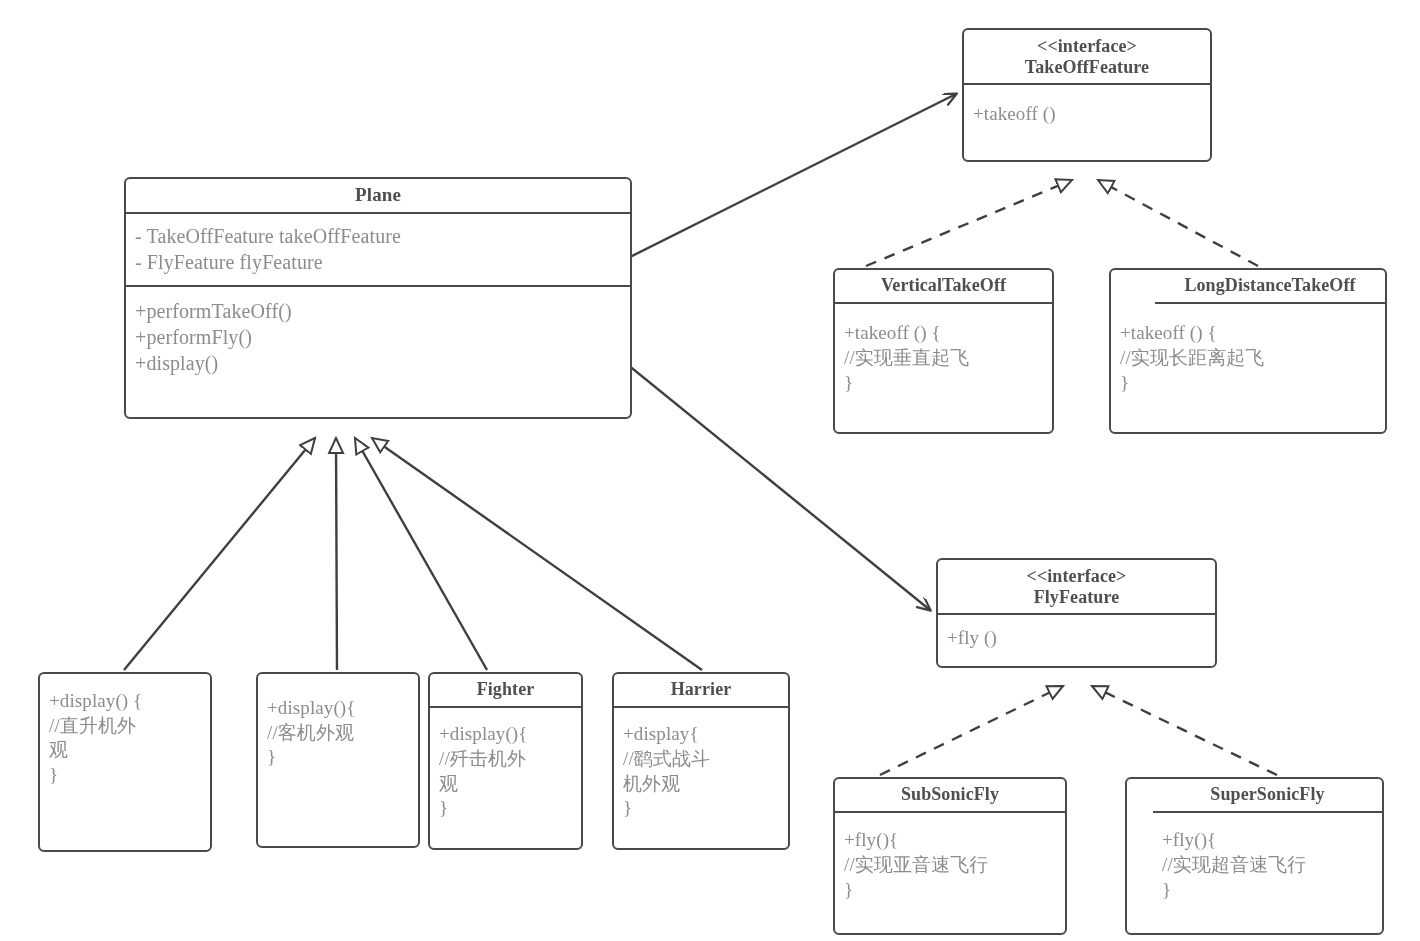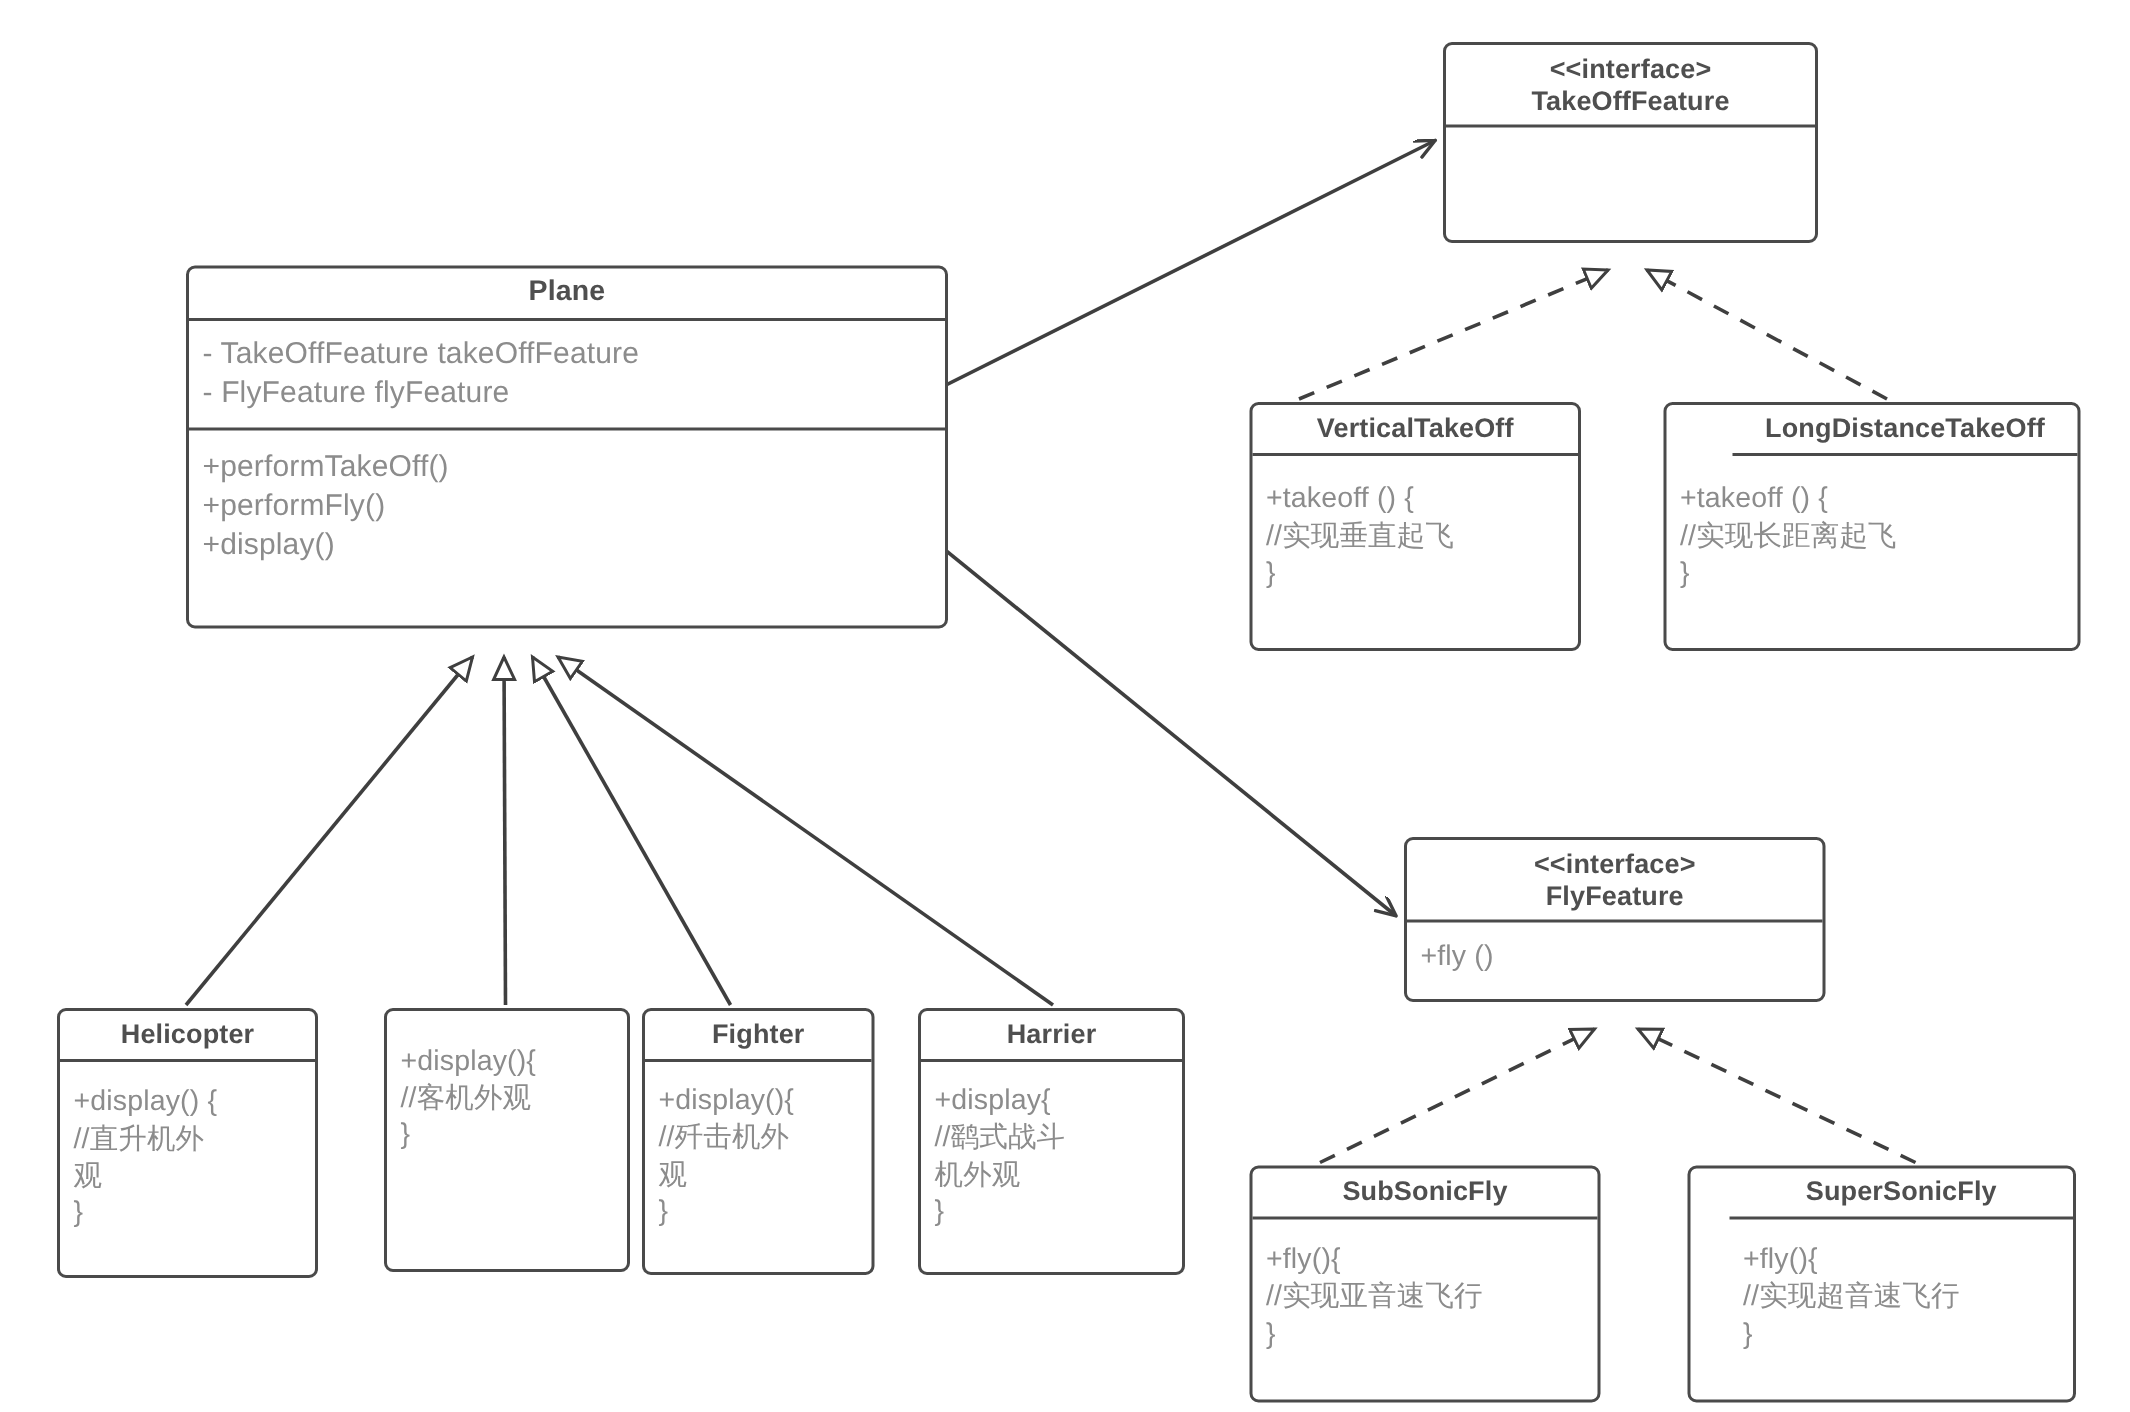--- a/index.html
+++ b/index.html
@@ -30,20 +30,21 @@
     pointer-events: none;
   }
 
   .uml-box {
     position: absolute;
     box-sizing: border-box;
     background: #ffffff;
     border: 2px solid #4a4a4a;
     border-radius: 6px;
     overflow: visible;
+    font-family: Liberation Serif, serif;
   }
 
   .uml-header {
     box-sizing: border-box;
     text-align: center;
     font-weight: bold;
     color: #4f4f4f;
     border-bottom: 2px solid #4a4a4a;
     line-height: 1.18;
     padding: 5px 4px 6px 4px;
@@ -180,20 +181,21 @@
     <div class="uml-compartment attrs">- TakeOffFeature takeOffFeature
 - FlyFeature flyFeature</div>
     <div class="uml-compartment ops">+performTakeOff()
 +performFly()
 +display()</div>
   </div>
 
   <div class="uml-box" id="box-takeofffeature">
     <div class="uml-header iface">&lt;&lt;interface&gt;
 TakeOffFeature</div>
+    <div class="uml-compartment ops">+takeoff ()</div>
   </div>
 
   <div class="uml-box" id="box-flyfeature">
     <div class="uml-header iface">&lt;&lt;interface&gt;
 FlyFeature</div>
     <div class="uml-compartment ops">+fly ()</div>
   </div>
 
   <div class="uml-box" id="box-verticaltakeoff">
     <div class="uml-header">VerticalTakeOff</div>
@@ -217,21 +219,20 @@
   </div>
 
   <div class="uml-box" id="box-supersonicfly">
     <div class="uml-header">SuperSonicFly</div>
     <div class="uml-compartment ops">+fly(){
    //实现超音速飞行
 }</div>
   </div>
 
   <div class="uml-box" id="box-helicopter">
-    <div class="uml-header">Helicopter</div>
     <div class="uml-compartment ops ops-overflow">+display() {
    //直升机外
 观
 }</div>
   </div>
 
   <div class="uml-box" id="box-airplane">
     <div class="uml-compartment ops ops-overflow">+display(){
    //客机外观
 }</div>

